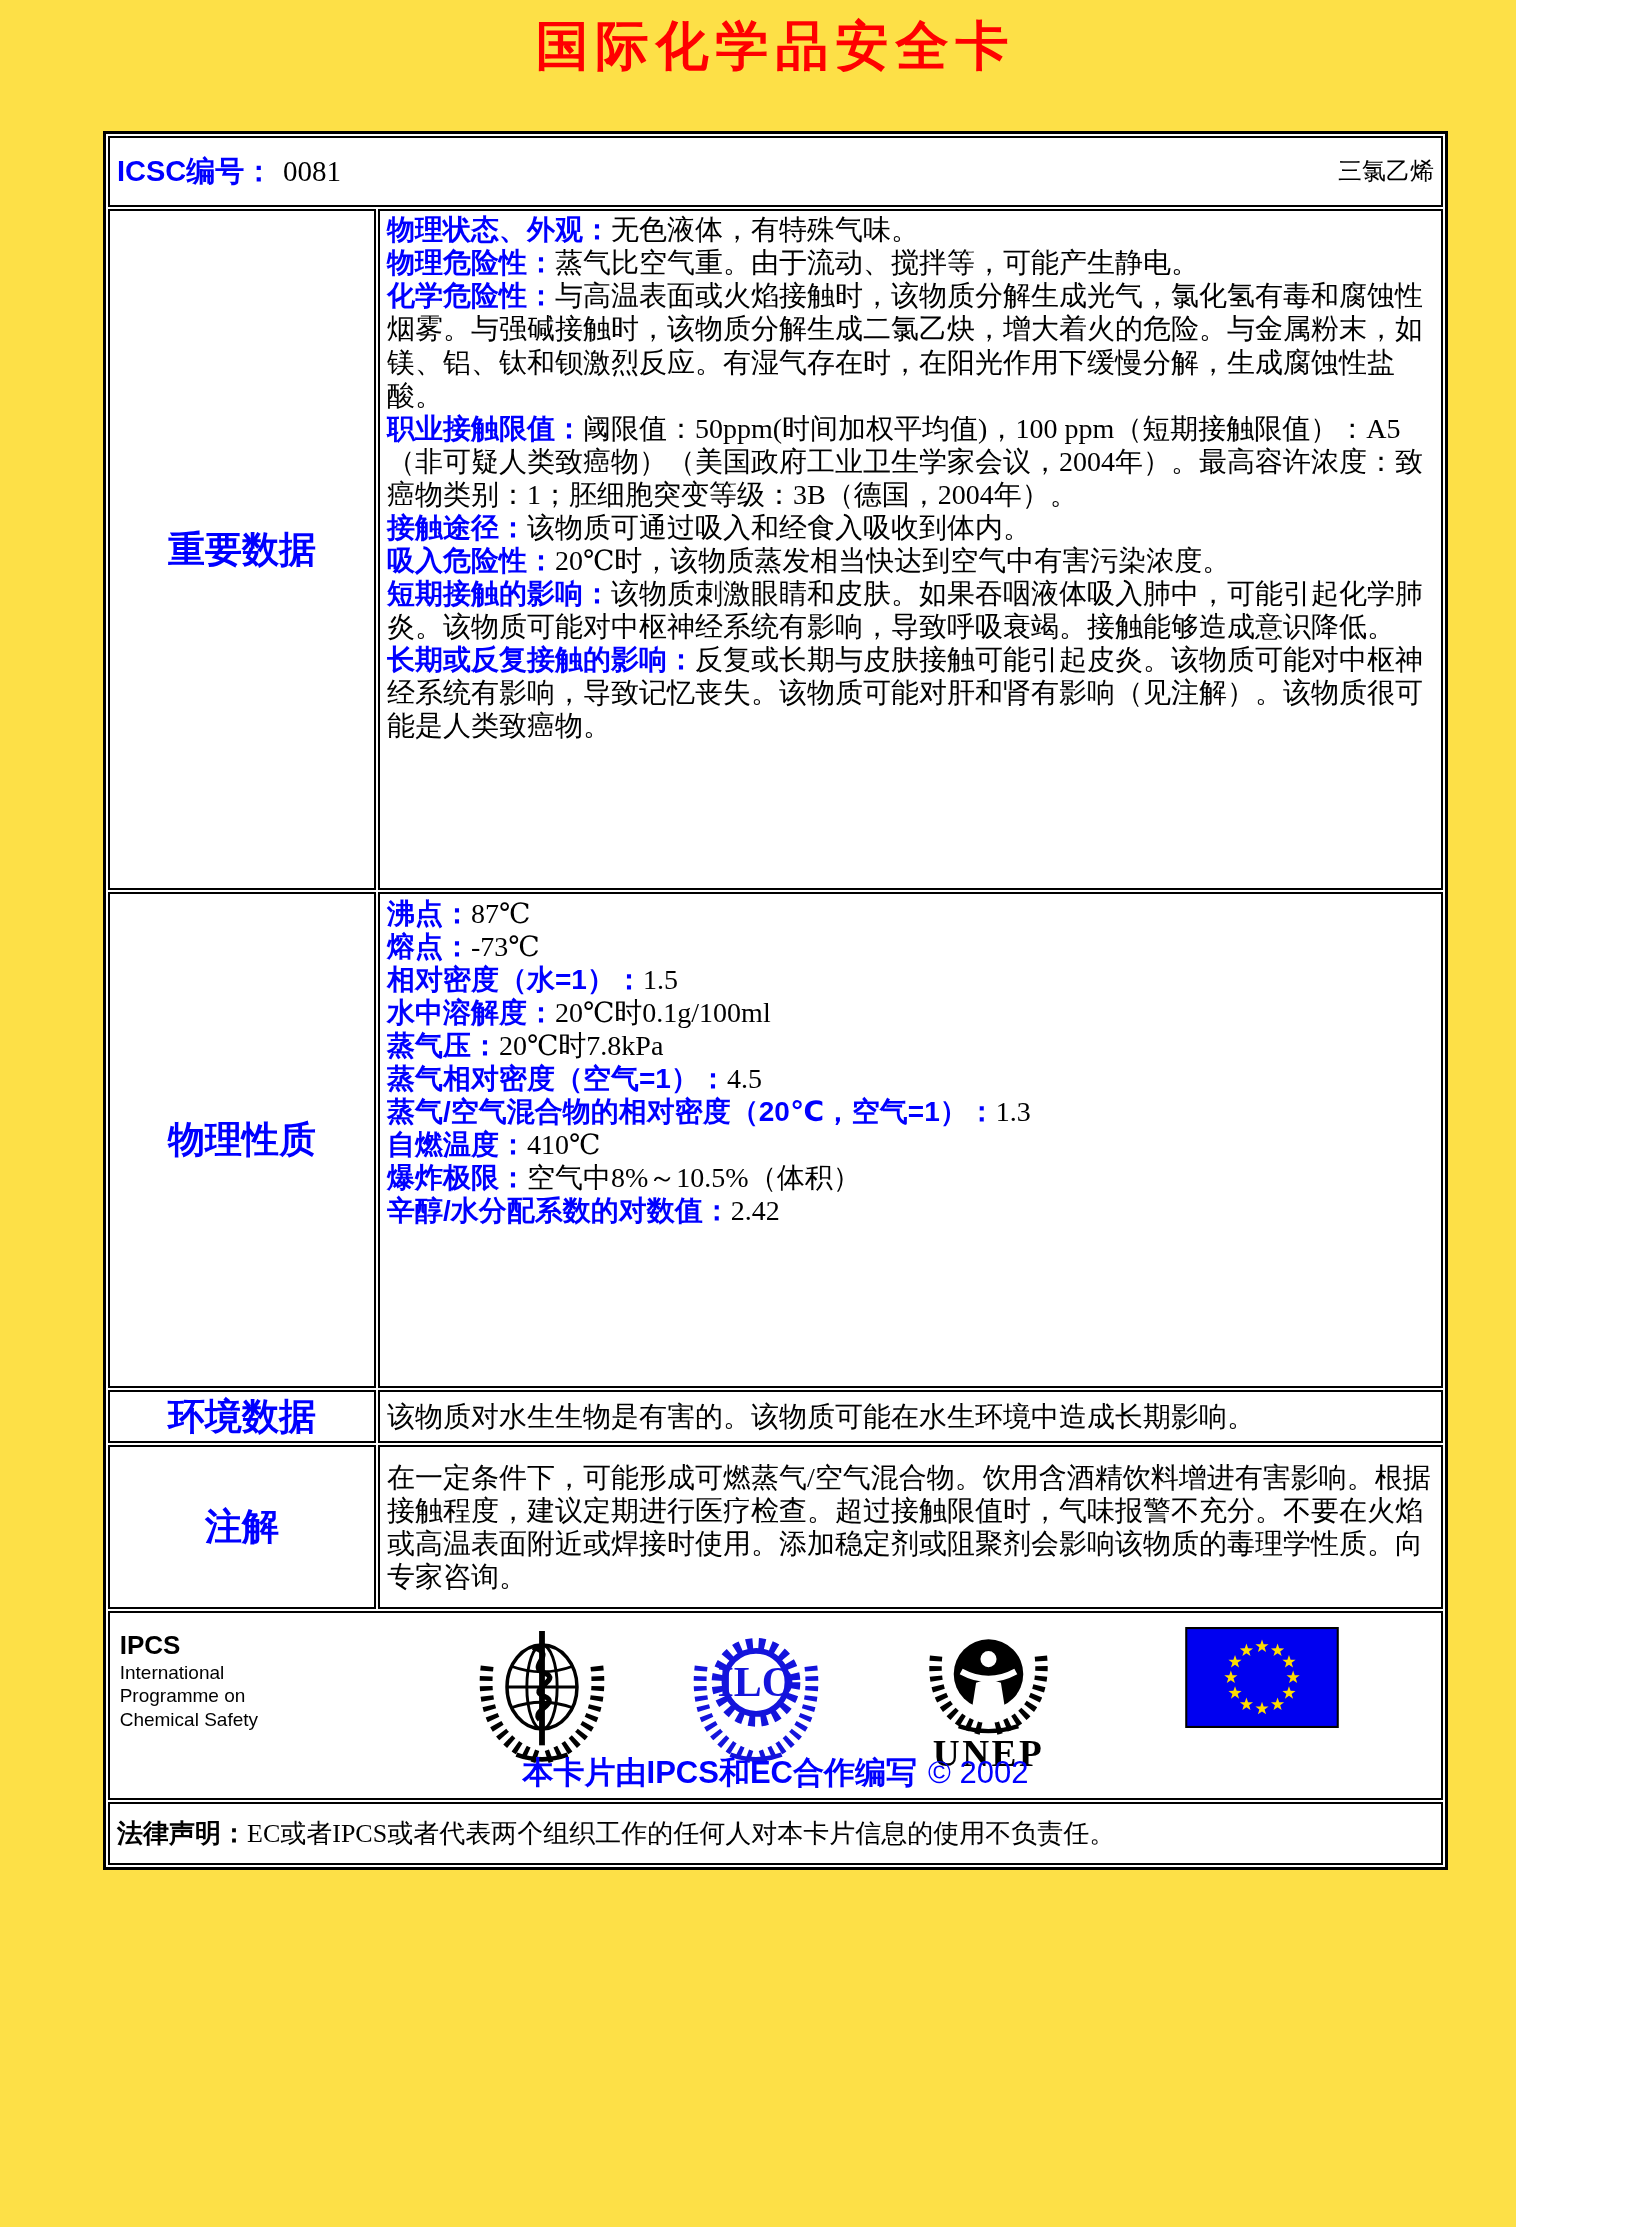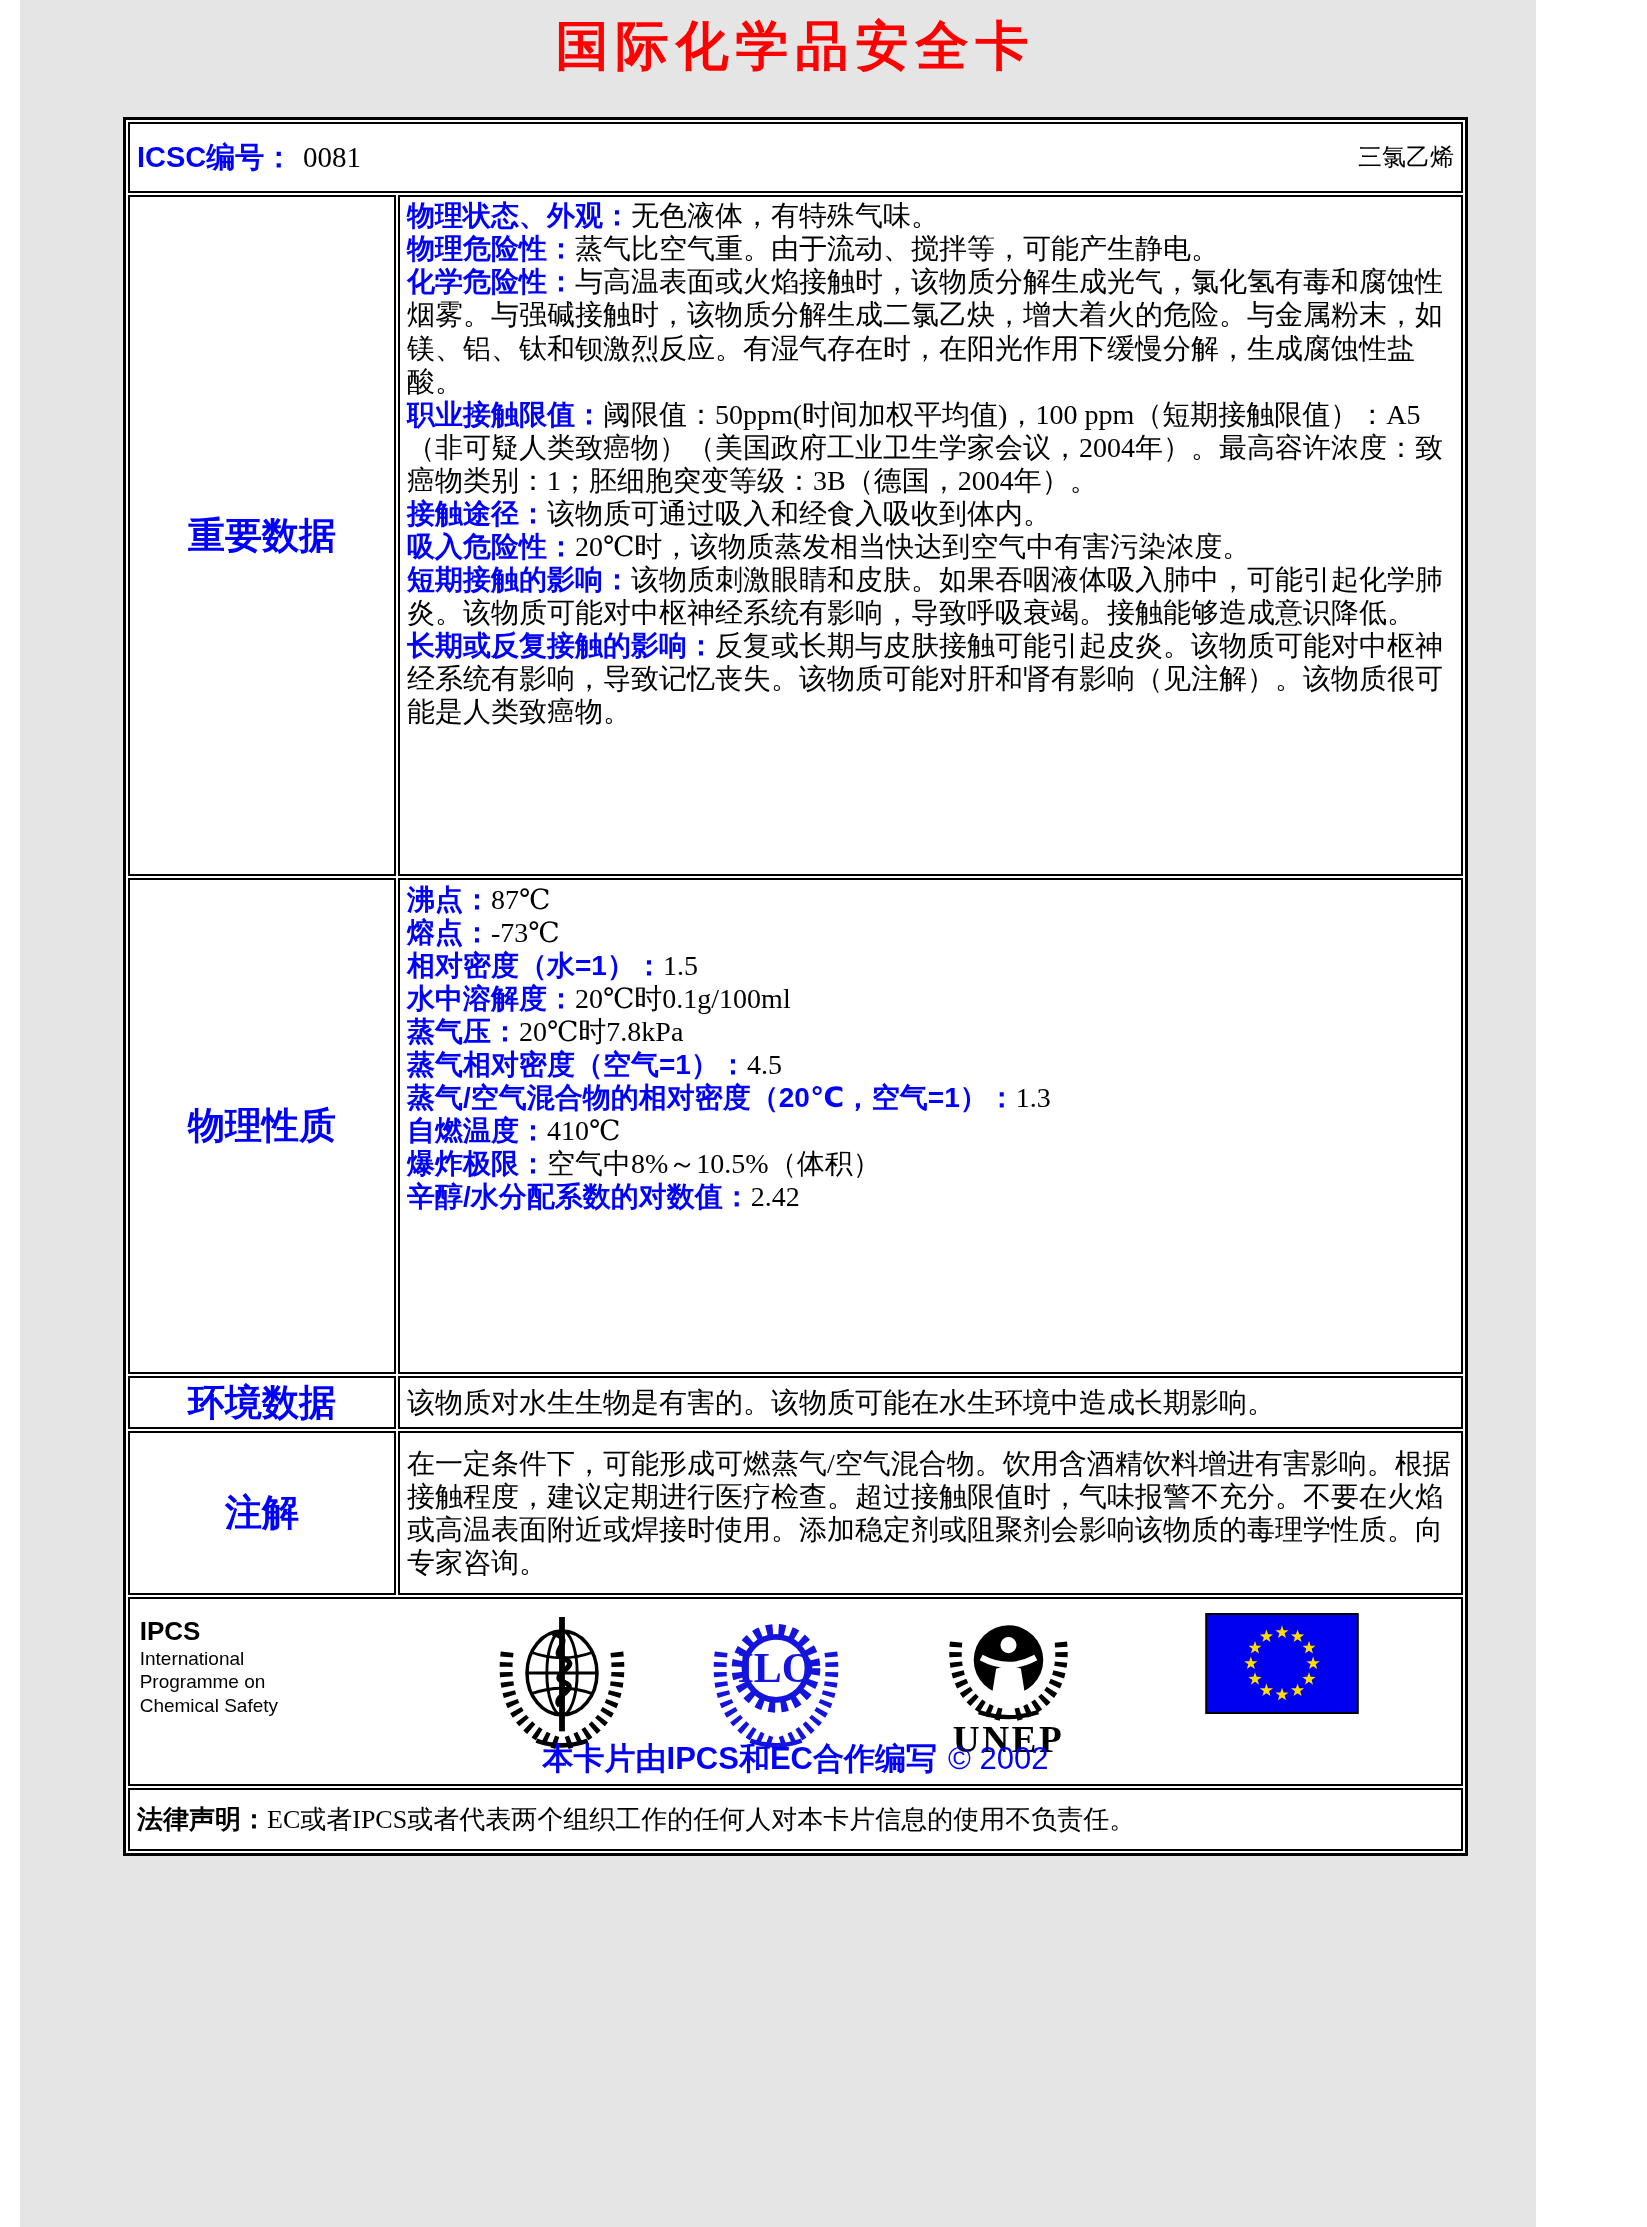--- a/index.html
+++ b/index.html
@@ -1,21 +1,21 @@
 <!DOCTYPE html>
 <html style="font-size:11px"><head>
 <meta charset="utf-8">
 <style>
   html,body{margin:0;padding:0;background:#fff;}
-  .page{position:relative;width:1516px;height:2227px;background:#e5e5e5;overflow:hidden;
-        font-family:"Liberation Serif","DejaVu Serif",serif;color:#000;margin-left:20px;}
+  .page{position:relative;width:1516px;height:2227px;background:#fde047;overflow:hidden;
+        font-family:"Liberation Serif","DejaVu Serif",serif;color:#000;}
   .title{position:absolute;top:11px;left:103px;width:1345px;text-align:center;
          color:#ff0000;font-weight:bold;font-size:53px;letter-spacing:7px;
          font-family:"Liberation Sans","DejaVu Sans",sans-serif;}
-  table.card{position:absolute;top:117px;left:103px;width:1345px;
+  table.card{position:absolute;top:131px;left:103px;width:1345px;
              border:3.5px solid #000;border-spacing:2.8px;border-collapse:separate;background:#fff;}
   td{border:2.1px solid #000;padding:2.8px 7px;font-size:28px;line-height:1.18;vertical-align:middle;}
   .label-cell{width:250px;text-align:center;color:#0000ff;font-weight:bold;font-size:37px;
               font-family:"Liberation Sans","DejaVu Sans",sans-serif;}
   .lbl{color:#0000ff;font-weight:bold;font-family:"Liberation Sans","DejaVu Sans",sans-serif;}
   .hdr-cell{height:61px;font-size:29px;}
   .hdr-flex{display:flex;justify-content:space-between;align-items:center;}
   .hdr-flex .num{color:#000;margin-left:9.7px;}
   .chem{font-size:24px;}
   .cell-important{height:672px;vertical-align:top;}

